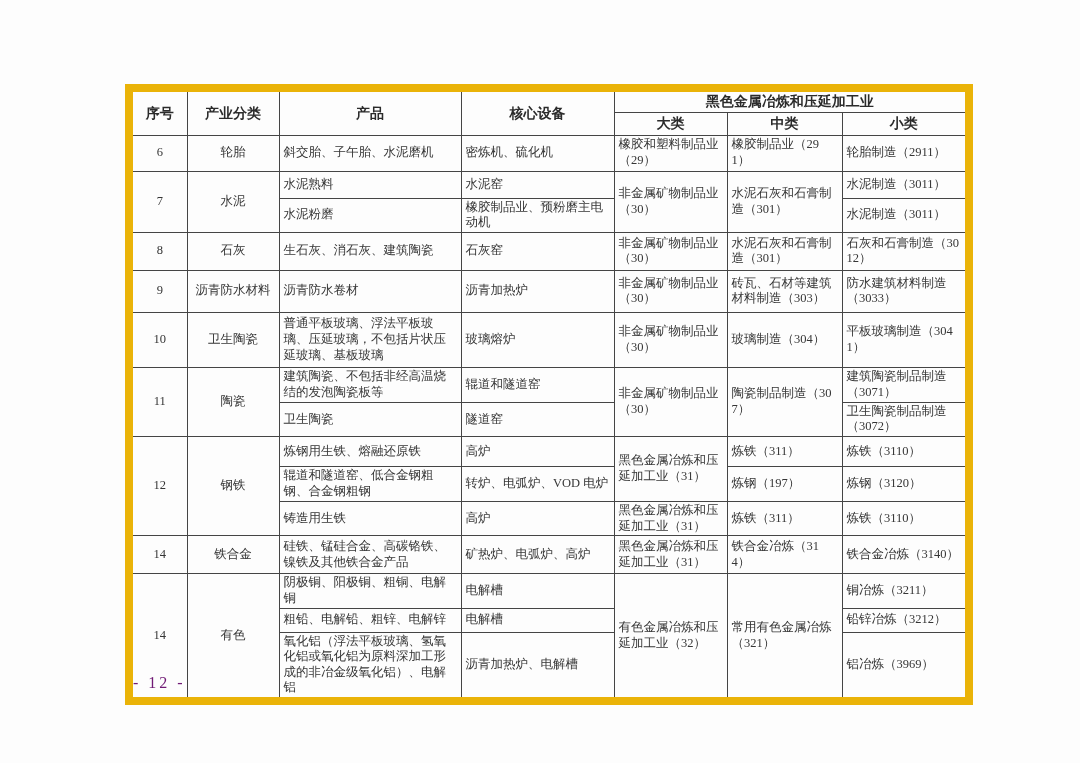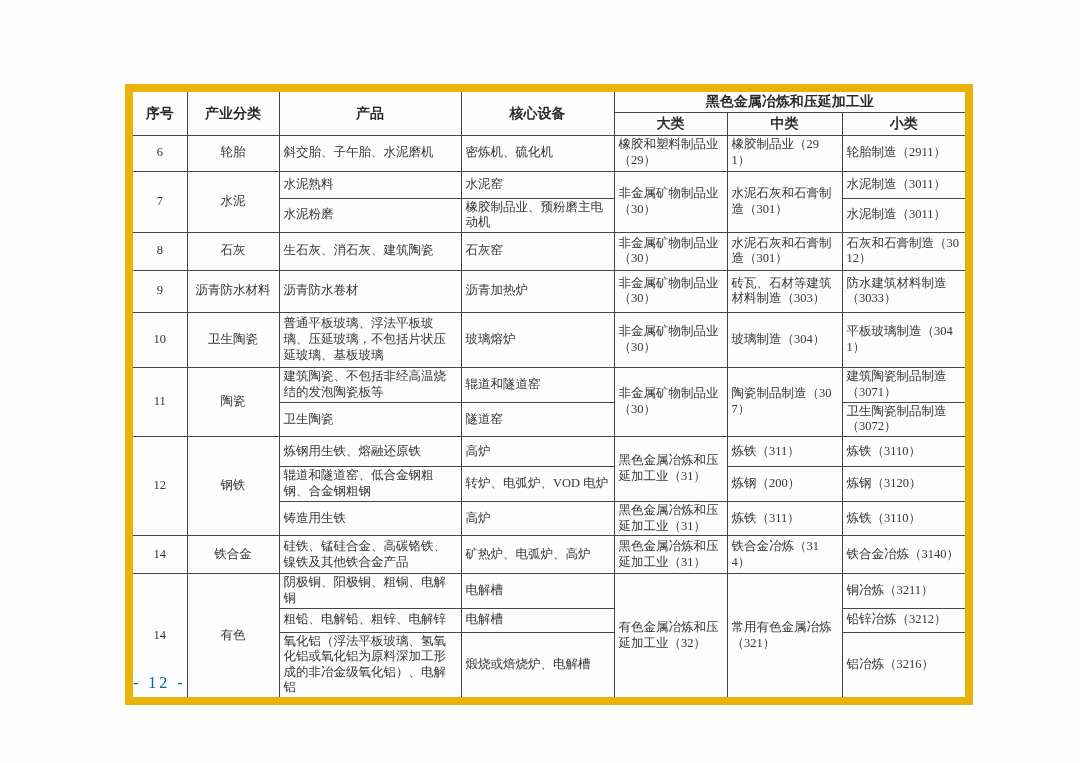--- a/index.html
+++ b/index.html
@@ -48,21 +48,21 @@
   tr.rh-e{height:55px}
   tr.rh-f{height:35px}
   tr.rh-g{height:33px}
   tr.rh-h{height:30px}
   tr.rh-i{height:35px}
   tr.rh-j{height:32px}
   tr.rh-k{height:24px}
   tr.rh-l{height:44px}
   .page-number{
     position:absolute;left:133px;top:674px;
-    font-size:16px;color:#0369a1;letter-spacing:3px;
+    font-size:16px;color:#701a75;letter-spacing:3px;
     font-family:"Liberation Serif","DejaVu Serif",serif;
     text-align:center;
   }
 </style>
 </head>
 <body>
 
 <div class="page">
 
   <table class="main">
@@ -165,21 +165,21 @@
       <td class="center" rowspan="3">钢铁</td>
       <td class="left">炼钢用生铁、熔融还原铁</td>
       <td class="left">高炉</td>
       <td class="left" rowspan="2">黑色金属冶炼和压延加工业（31）</td>
       <td class="left">炼铁（311）</td>
       <td class="left">炼铁（3110）</td>
     </tr>
     <tr class="rh-i">
       <td class="left">辊道和隧道窑、低合金钢粗钢、合金钢粗钢</td>
       <td class="left">转炉、电弧炉、VOD 电炉</td>
-      <td class="left">炼钢（200）</td>
+      <td class="left">炼钢（197）</td>
       <td class="left">炼钢（3120）</td>
     </tr>
     <tr class="rh-j">
       <td class="left">铸造用生铁</td>
       <td class="left">高炉</td>
       <td class="left">黑色金属冶炼和压延加工业（31）</td>
       <td class="left">炼铁（311）</td>
       <td class="left">炼铁（3110）</td>
     </tr>
 
@@ -202,20 +202,20 @@
       <td class="left" rowspan="3">常用有色金属冶炼（321）</td>
       <td class="left">铜冶炼（3211）</td>
     </tr>
     <tr class="rh-k">
       <td class="left">粗铅、电解铅、粗锌、电解锌</td>
       <td class="left">电解槽</td>
       <td class="left">铅锌冶炼（3212）</td>
     </tr>
     <tr class="rh-l">
       <td class="left">氧化铝（浮法平板玻璃、氢氧化铝或氧化铝为原料深加工形成的非冶金级氧化铝）、电解铝</td>
-      <td class="left">煅烧或焙烧炉、电解槽</td>
-      <td class="left">铝冶炼（3216）</td>
+      <td class="left">沥青加热炉、电解槽</td>
+      <td class="left">铝冶炼（3969）</td>
     </tr>
   </tbody>
     </table>
 
   <div class="page-number">- 12 -</div>
 </div>
 
 </body></html>

